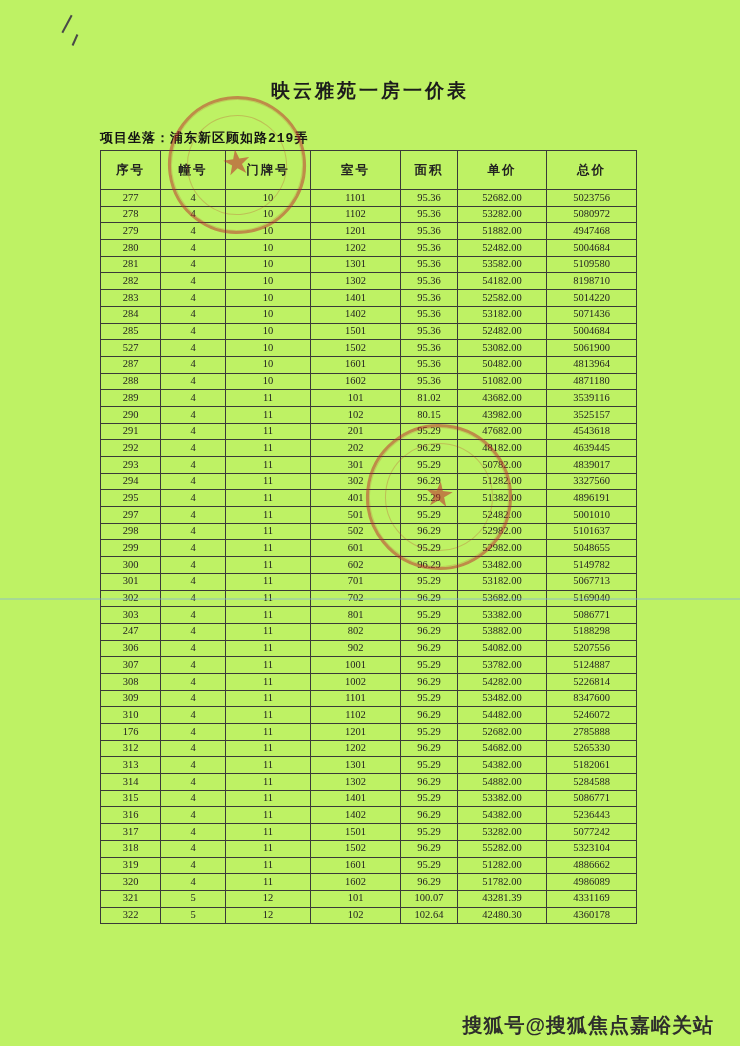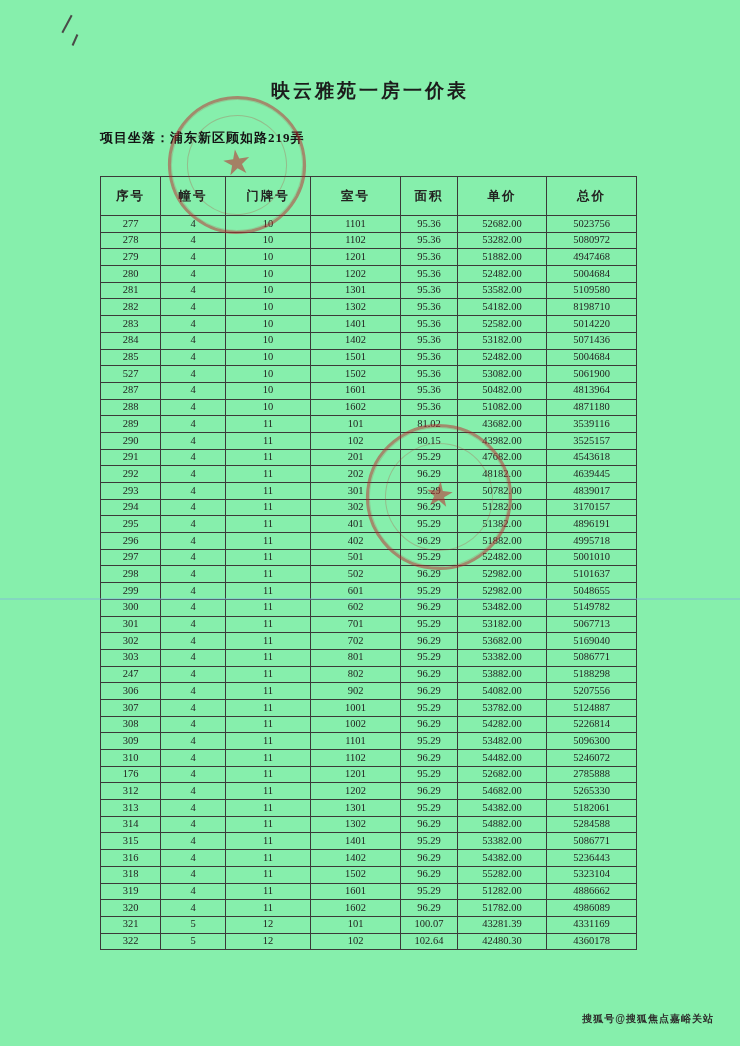--- a/index.html
+++ b/index.html
@@ -5,21 +5,21 @@
   html,body{margin:0;padding:0;}
   body{
     background:#e8e8e6;
     font-family:"Liberation Serif", serif;
   }
   .page{
     position:relative;
     width:740px;
     height:1046px;
     margin:0 auto;
-    background:#86efac;
+    background:#bef264;
     overflow:hidden;
     box-shadow:0 0 6px rgba(0,0,0,.2);
   }
   .doc-title{
     position:absolute;
     top:78px;
     left:0;
     width:100%;
     text-align:center;
     font-family:"Liberation Sans", sans-serif;
@@ -31,30 +31,30 @@
   }
   .location{
     position:absolute;
     top:129px;
     left:100px;
     font-size:13px;
     font-weight:bold;
     color:#141414;
     margin:0;
     letter-spacing:1px;
+    font-family:Liberation Mono, monospace;
   }
   table.price{
     position:absolute;
     top:150px;
     left:100px;
     width:536px;
     border-collapse:collapse;
     table-layout:fixed;
     background:transparent;
-    margin-top:26px;
   }
   table.price th, table.price td{
     border:1px solid #3a3a38;
     text-align:center;
     vertical-align:middle;
     color:#232321;
     padding:0;
     overflow:hidden;
     white-space:nowrap;
   }
@@ -109,21 +109,21 @@
     background:#4a4a48;
     pointer-events:none;
   }
   .pen-mark.m1{ left:66px; top:14px; transform:rotate(28deg); }
   .pen-mark.m2{ left:74px; top:34px; transform:rotate(24deg); height:12px; }
   .watermark{
     position:absolute;
     right:26px;
     top:1012px;
     font-family:"Liberation Sans", sans-serif;
-    font-size:10px;
+    font-size:20px;
     font-weight:bold;
     color:#2e2e2c;
     letter-spacing:1px;
   }
 </style>
 </head>
 <body>
 
 <div class="page">
 
@@ -309,41 +309,32 @@
           <td>50782.00</td>
           <td>4839017</td>
         </tr>
         <tr>
           <td>294</td>
           <td>4</td>
           <td>11</td>
           <td>302</td>
           <td>96.29</td>
           <td>51282.00</td>
-          <td>3170157</td>
+          <td>3327560</td>
         </tr>
         <tr>
           <td>295</td>
           <td>4</td>
           <td>11</td>
           <td>401</td>
           <td>95.29</td>
           <td>51382.00</td>
           <td>4896191</td>
         </tr>
         <tr>
-          <td>296</td>
-          <td>4</td>
-          <td>11</td>
-          <td>402</td>
-          <td>96.29</td>
-          <td>51882.00</td>
-          <td>4995718</td>
-        </tr>
-        <tr>
           <td>297</td>
           <td>4</td>
           <td>11</td>
           <td>501</td>
           <td>95.29</td>
           <td>52482.00</td>
           <td>5001010</td>
         </tr>
         <tr>
           <td>298</td>
@@ -435,21 +426,21 @@
           <td>54282.00</td>
           <td>5226814</td>
         </tr>
         <tr>
           <td>309</td>
           <td>4</td>
           <td>11</td>
           <td>1101</td>
           <td>95.29</td>
           <td>53482.00</td>
-          <td>5096300</td>
+          <td>8347600</td>
         </tr>
         <tr>
           <td>310</td>
           <td>4</td>
           <td>11</td>
           <td>1102</td>
           <td>96.29</td>
           <td>54482.00</td>
           <td>5246072</td>
         </tr>
@@ -499,20 +490,29 @@
           <td>5086771</td>
         </tr>
         <tr>
           <td>316</td>
           <td>4</td>
           <td>11</td>
           <td>1402</td>
           <td>96.29</td>
           <td>54382.00</td>
           <td>5236443</td>
+        </tr>
+        <tr>
+          <td>317</td>
+          <td>4</td>
+          <td>11</td>
+          <td>1501</td>
+          <td>95.29</td>
+          <td>53282.00</td>
+          <td>5077242</td>
         </tr>
         <tr>
           <td>318</td>
           <td>4</td>
           <td>11</td>
           <td>1502</td>
           <td>96.29</td>
           <td>55282.00</td>
           <td>5323104</td>
         </tr>

